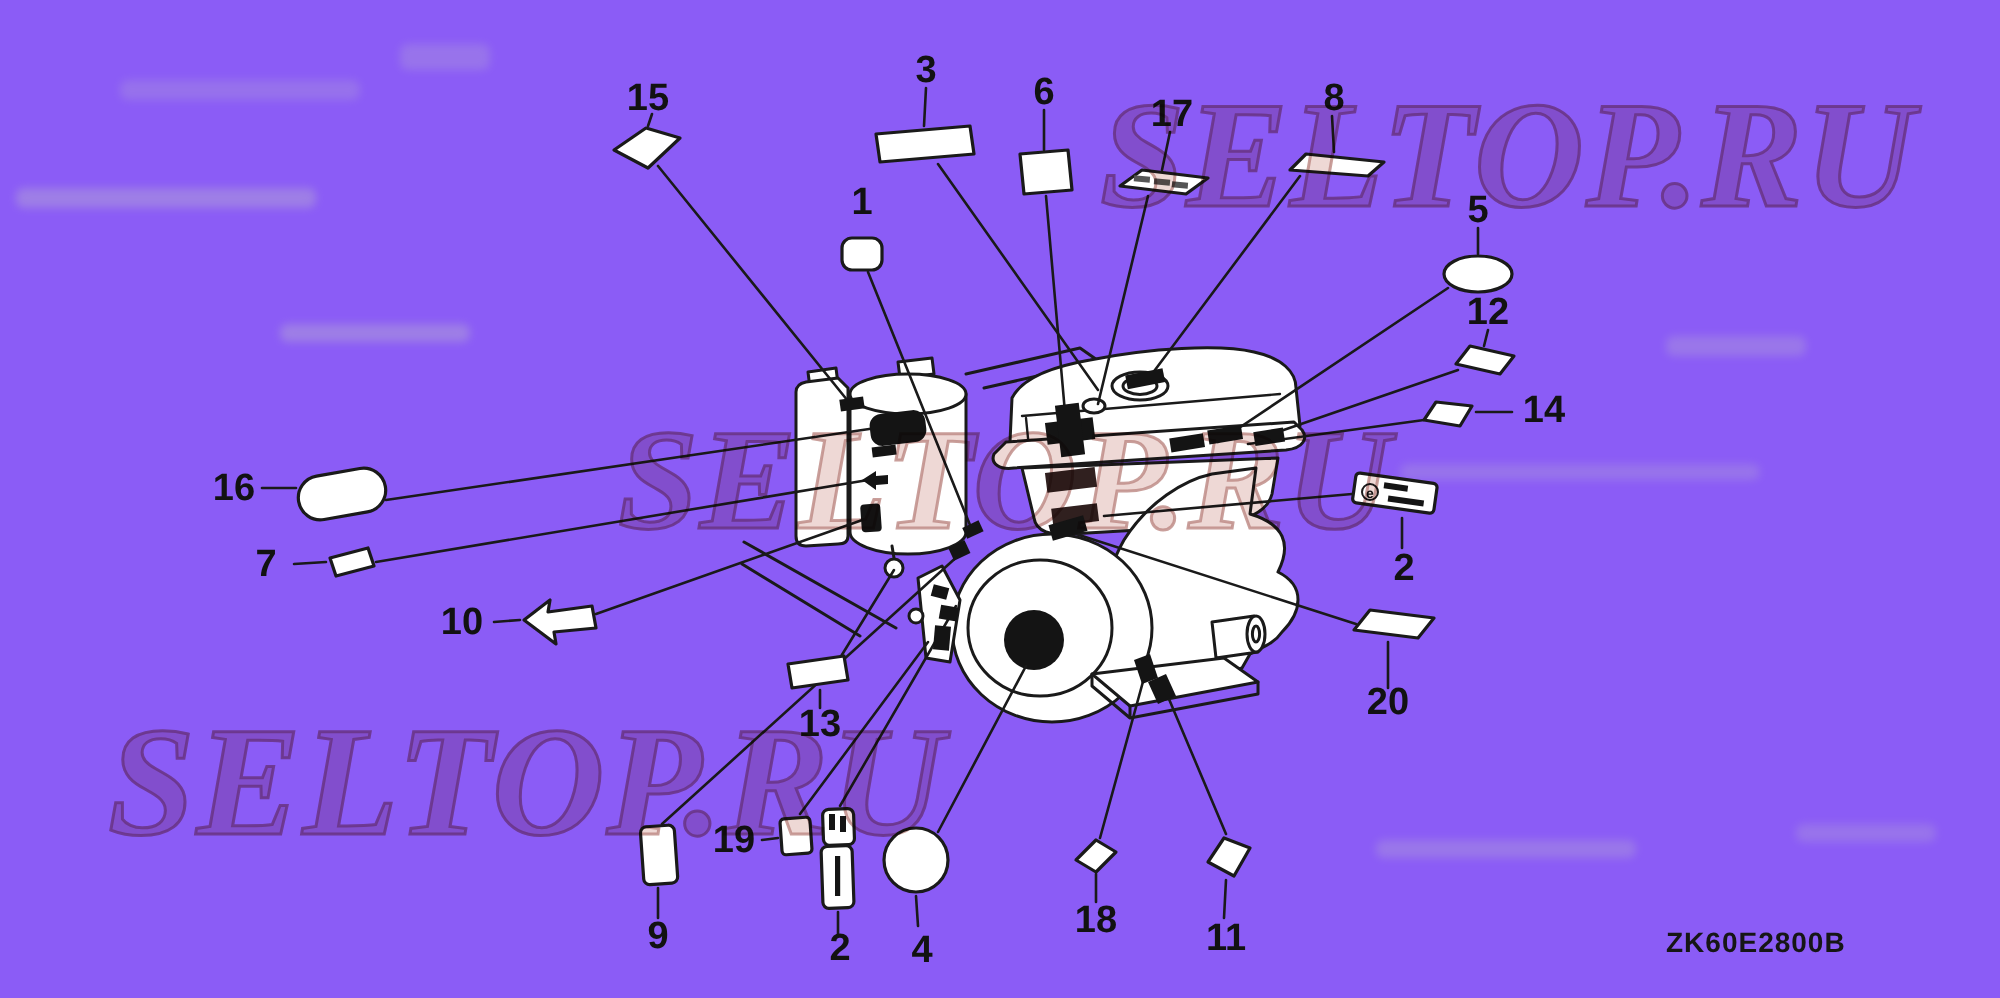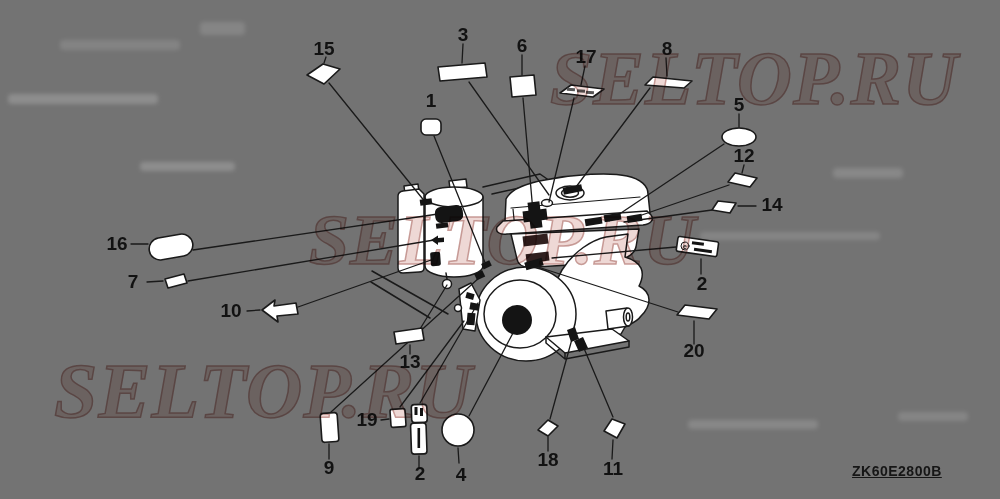--- a/index.html
+++ b/index.html
@@ -1,26 +1,26 @@
 <!DOCTYPE html>
 <html><head>
 <meta charset="utf-8">
 <style>
   html,body{margin:0;padding:0;background:#ffffff;}
-  #stage{position:relative;width:1000px;height:499px;background:#737373;overflow:hidden;
+  #stage{position:relative;width:1000px;height:499px;background:#8b5cf6;overflow:hidden;
          font-family:"Liberation Sans",sans-serif;}
   svg text{font-family:"Liberation Sans",sans-serif;font-weight:bold;fill:#121212;}
   .wm{position:absolute;font-family:"Liberation Serif",serif;font-weight:700;white-space:nowrap;
       mix-blend-mode:multiply;color:#eed8d5;-webkit-text-stroke:1.5px rgba(188,135,130,.8);
       letter-spacing:1px;line-height:1;pointer-events:none;font-style:italic;}
   .wm-tr{left:550px;top:40px;font-size:76px;}
   .wm-c {left:309px;top:204px;font-size:72px;}
   .wm-bl{left:54px;top:352px;font-size:78px;}
-  .code{position:absolute;left:852px;top:463px;font-size:14px;font-weight:bold;color:#161616;
-        letter-spacing:.5px;text-decoration:underline;}
+  .code{position:absolute;left:833px;top:463px;font-size:14px;font-weight:bold;color:#161616;
+        letter-spacing:.5px;}
   .noise{position:absolute;background:#c6c6c6;opacity:.32;filter:blur(2px);border-radius:4px;}
 </style>
 </head>
 <body>
 
 <div id="stage">
 
   <div>
     <div class="noise" style="left:8px;top:94px;width:150px;height:10px;"></div>
     <div class="noise" style="left:60px;top:40px;width:120px;height:10px;opacity:.2;"></div>

